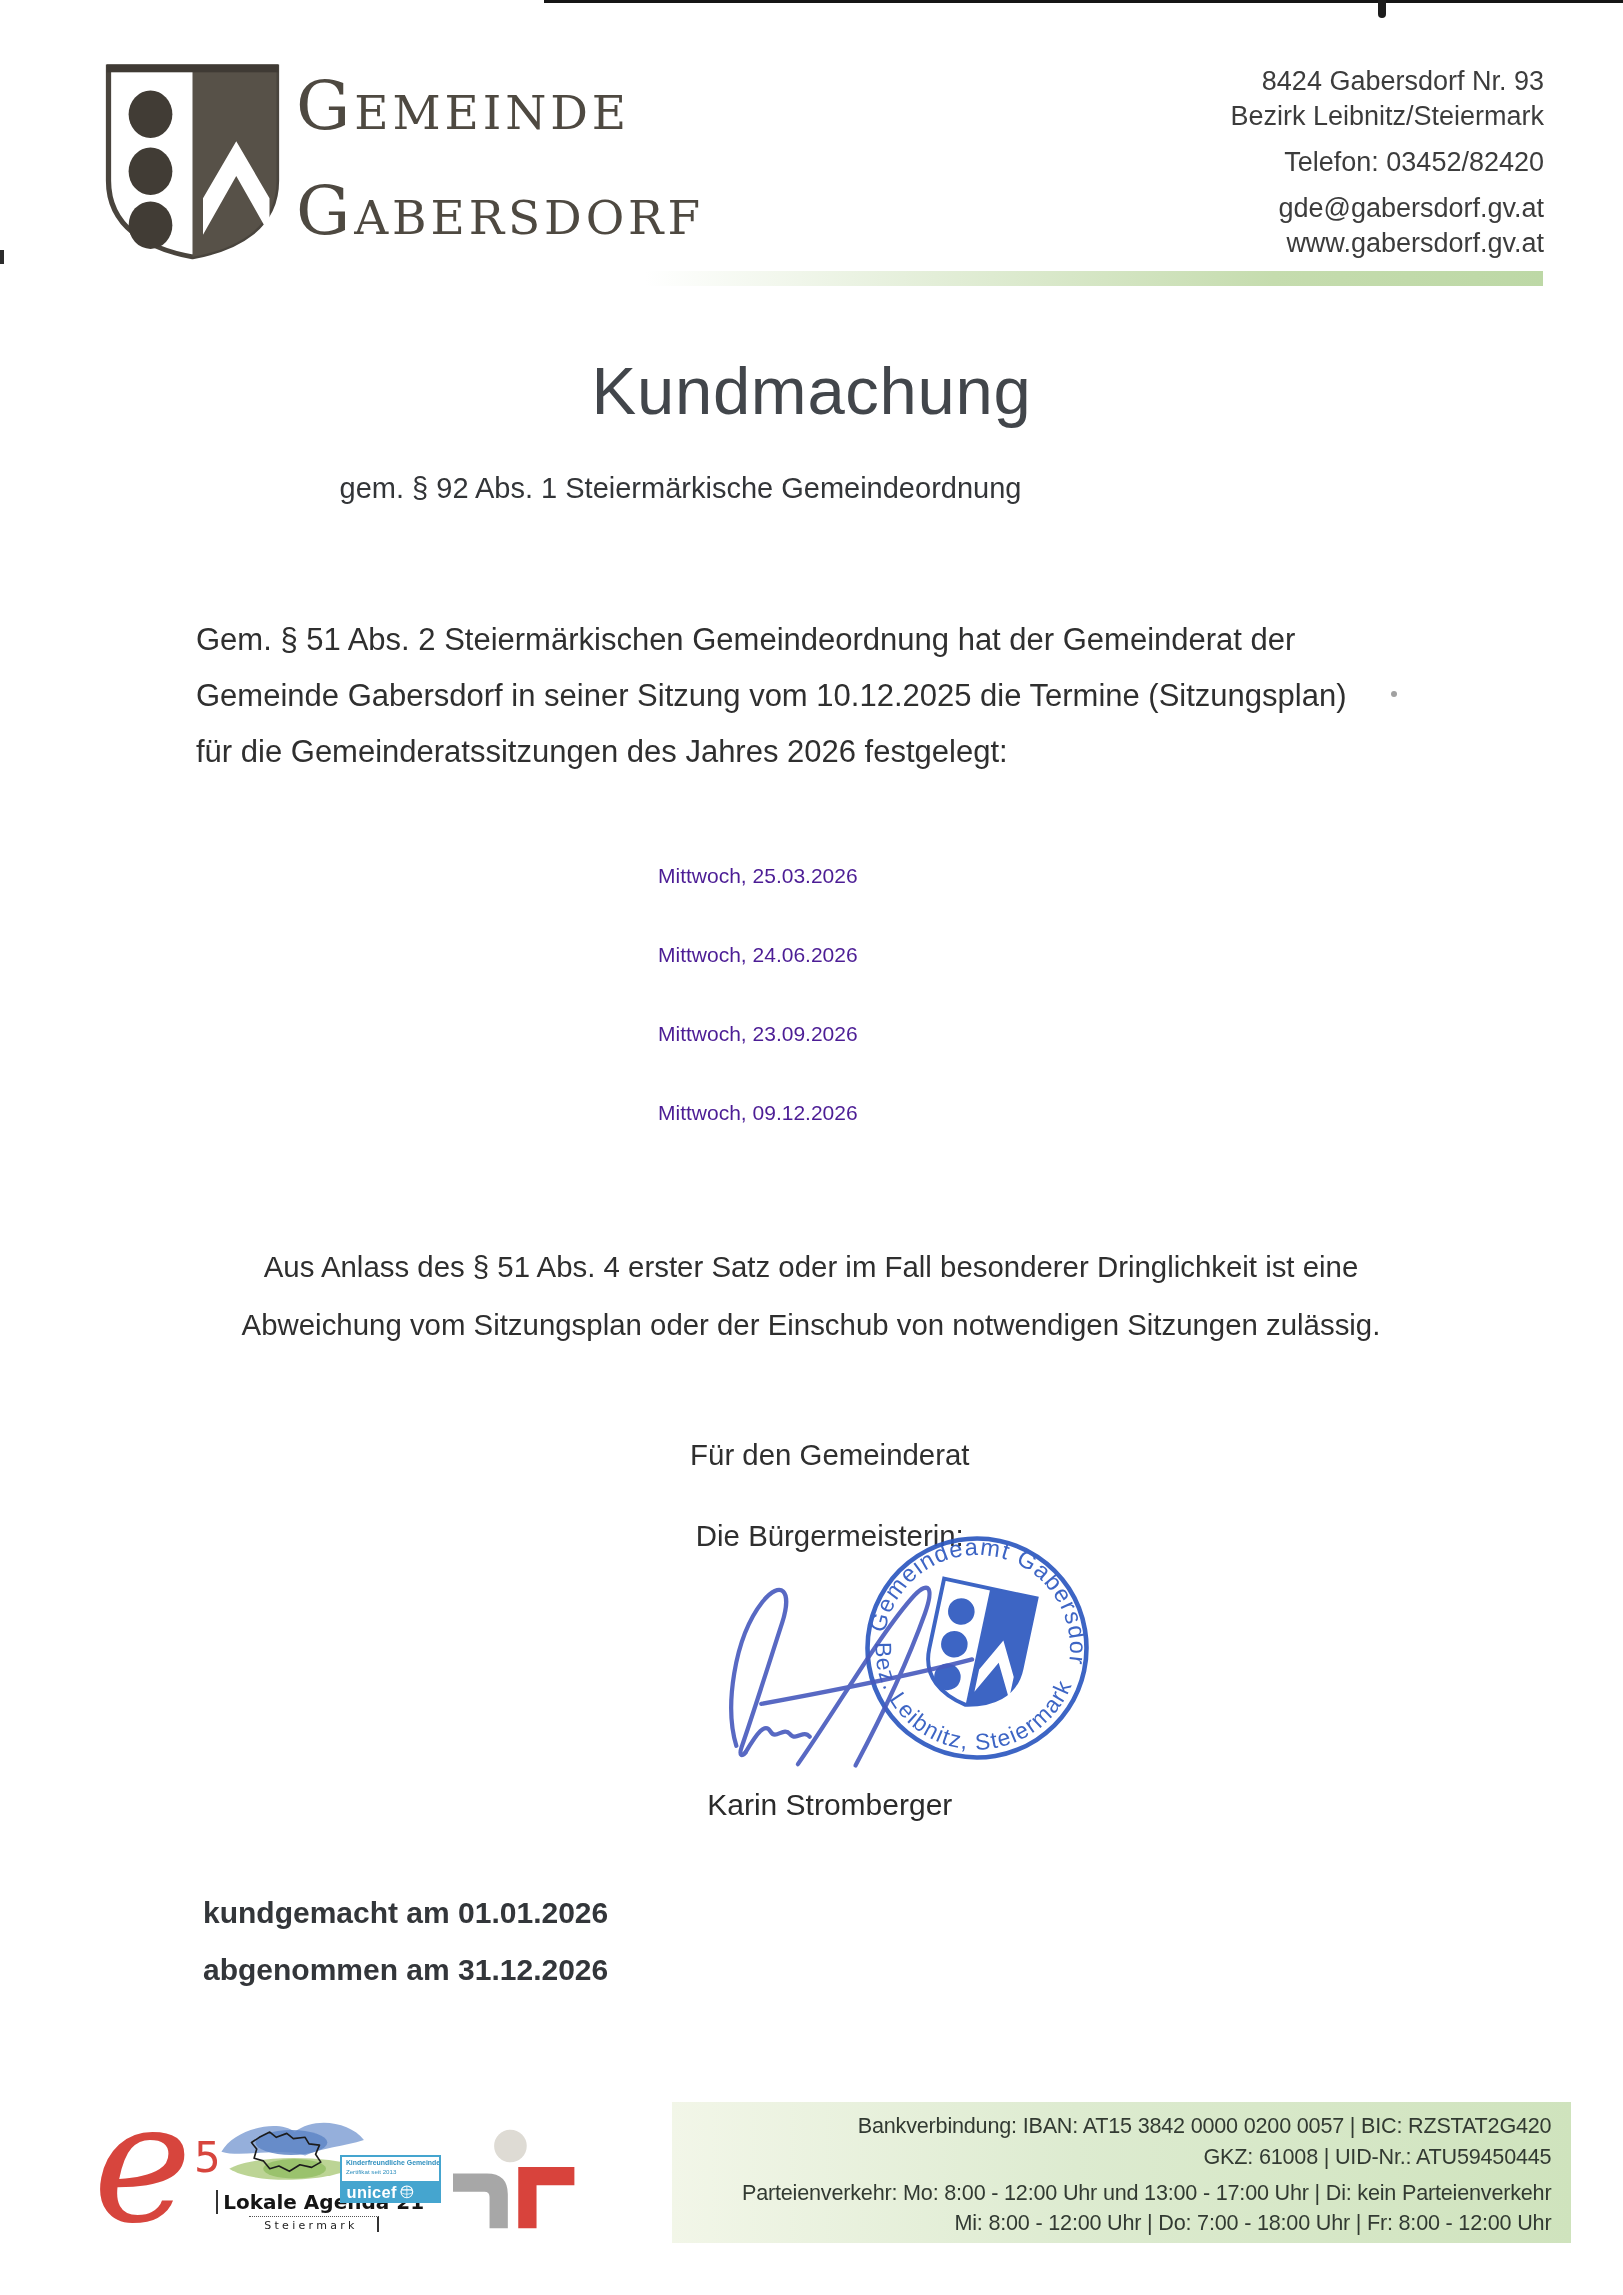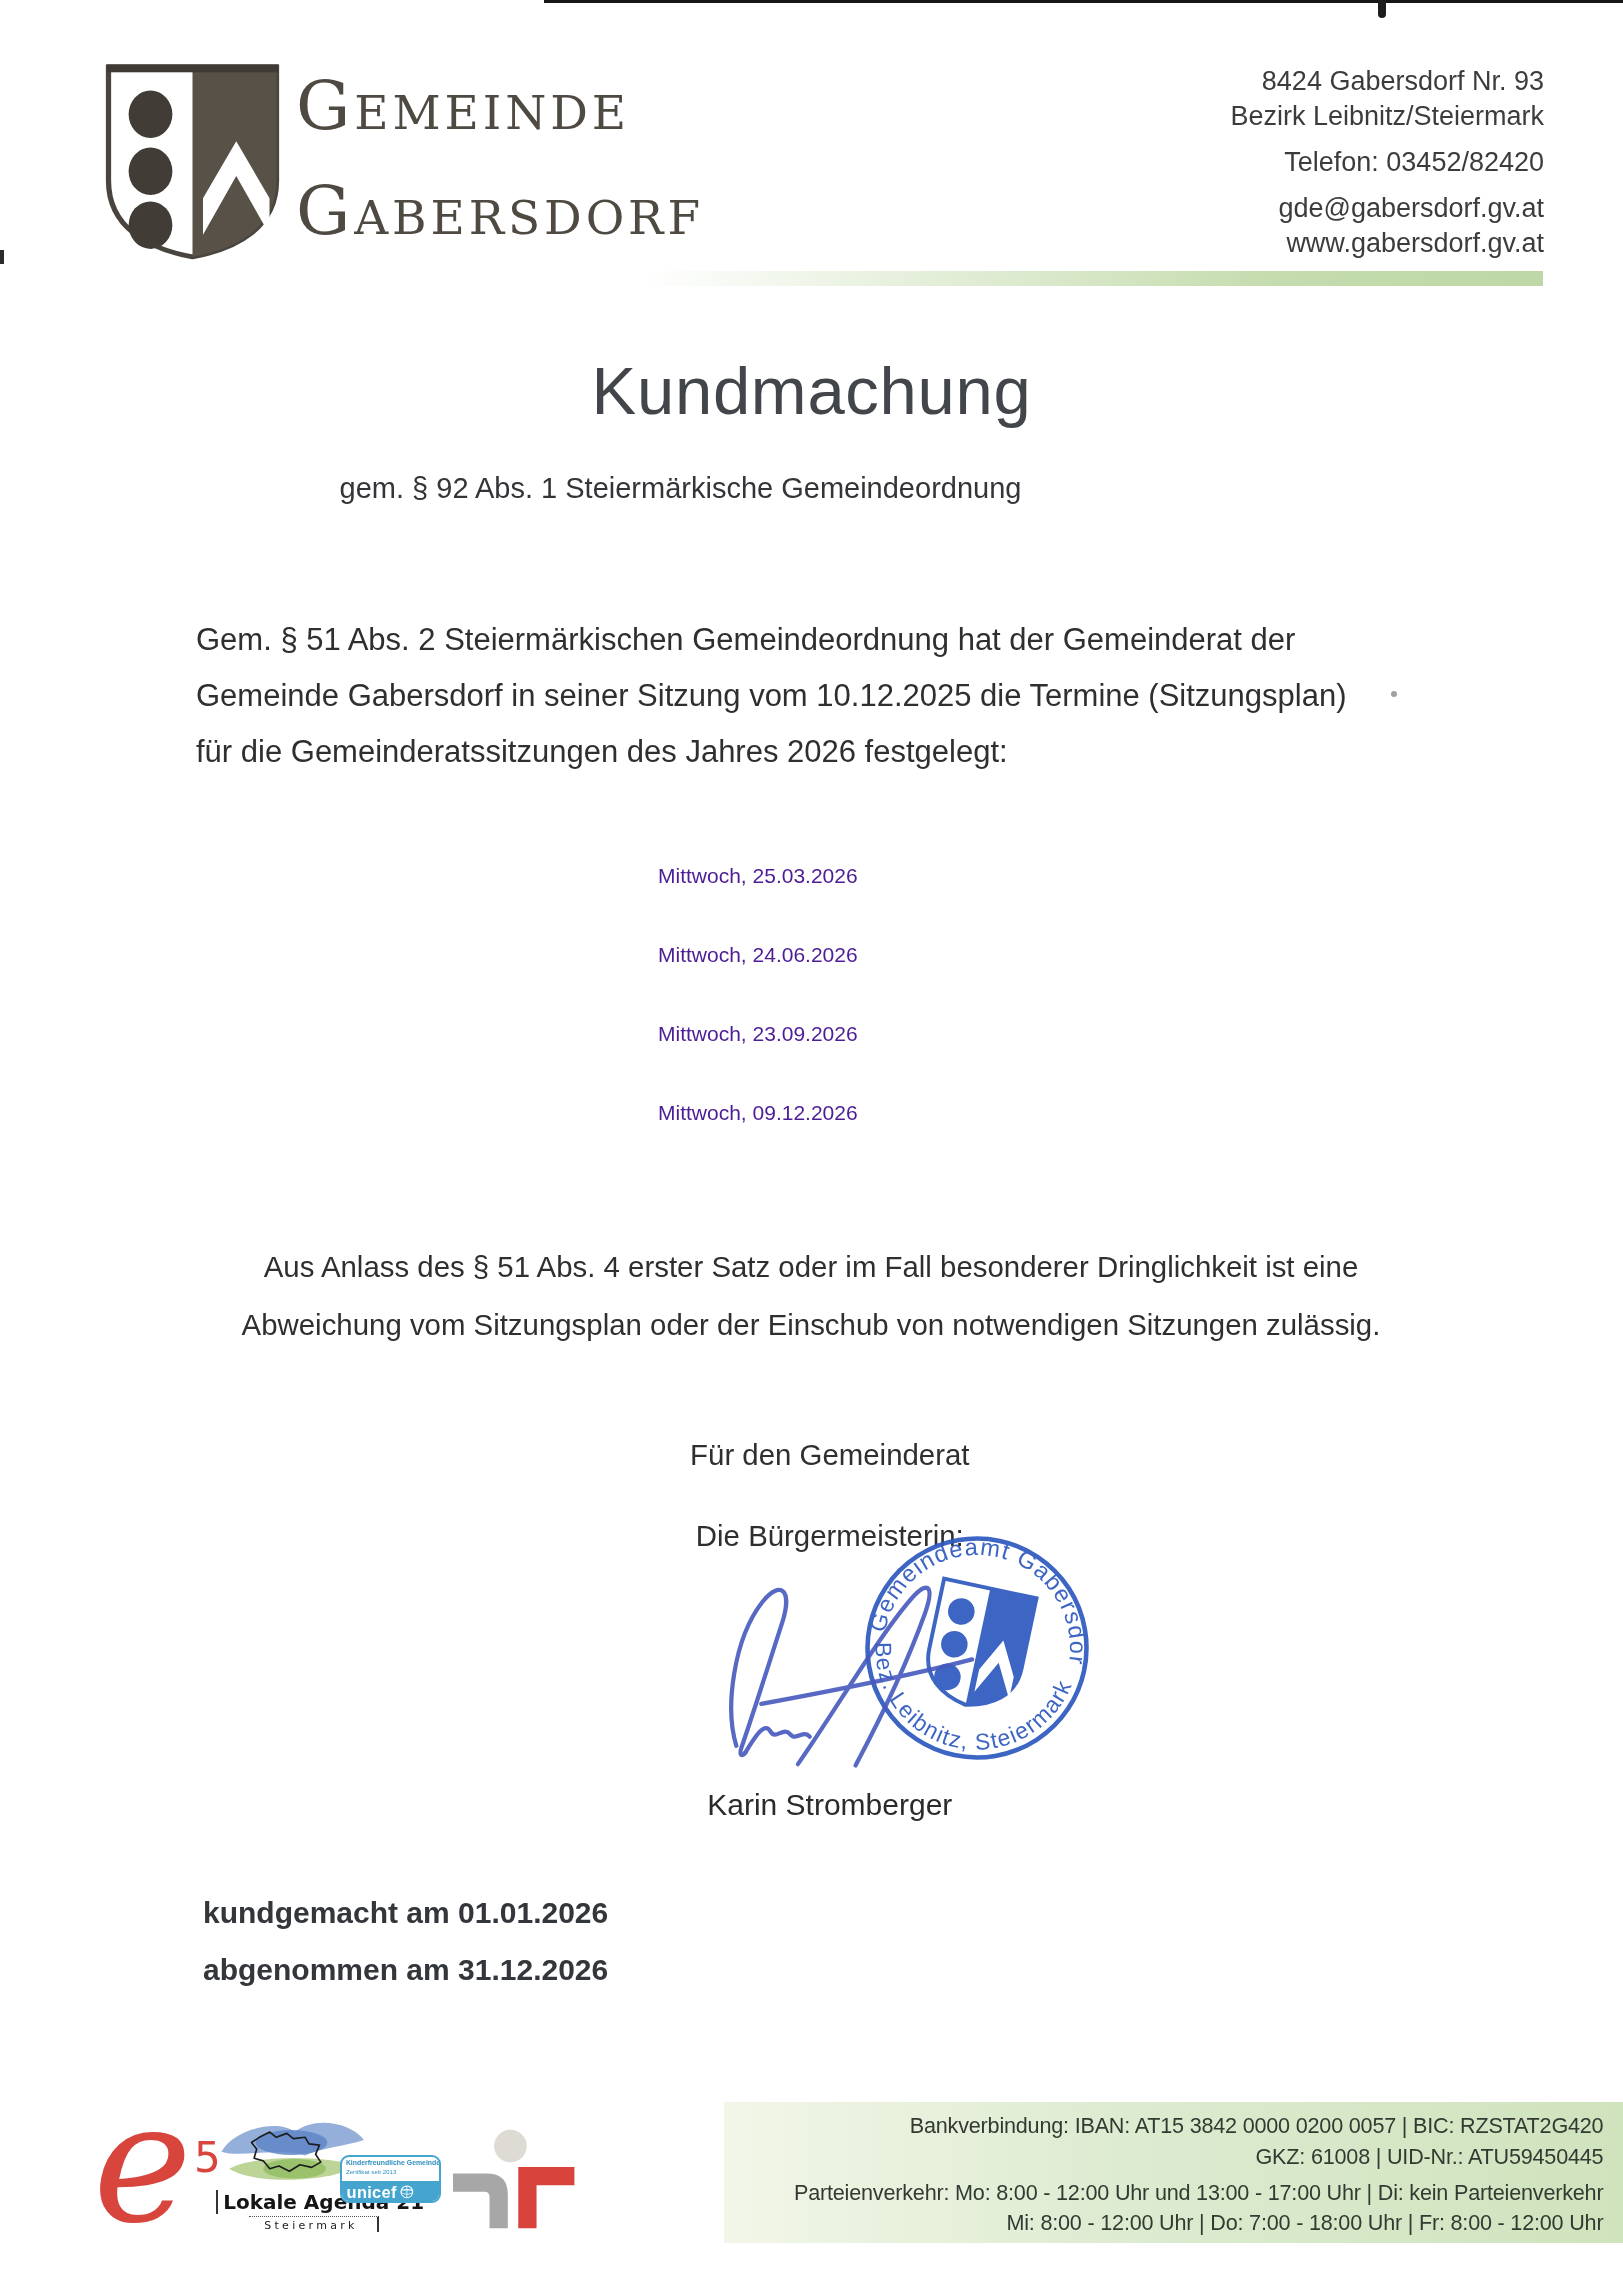--- a/index.html
+++ b/index.html
@@ -47,21 +47,21 @@
                font-size:30px;color:#2b2b2b;}
 
   .stamp{position:absolute;left:859px;top:1530px;width:236px;height:236px;
          transform:rotate(12deg);opacity:.92;}
   .signature{position:absolute;left:701px;top:1552px;width:275px;height:220px;}
 
   .pub-line1{position:absolute;left:203px;top:1896px;font-size:30px;font-weight:bold;color:#33363a;}
   .pub-line2{position:absolute;left:203px;top:1953px;font-size:30px;font-weight:bold;color:#33363a;}
 
   
-  .footer-box{position:absolute;left:724px;top:2102px;width:899px;height:141px;
+  .footer-box{position:absolute;left:672px;top:2102px;width:899px;height:141px;
               background:linear-gradient(90deg,#f2f6e8 0%,#ddebd0 45%,#cfe3bd 100%);}
   .footer-text{position:absolute;top:7.9px;right:19.6px;left:13px;text-align:right;
                font-size:21.6px;color:#323a32;letter-spacing:-0.2px;}
   .footer-text .l12{line-height:31px;}
   .footer-text .grp-gap{height:6.5px;}
   .footer-text .l34{line-height:30px;}
 
   
   .e5-logo{position:absolute;left:93px;top:2121px;width:128px;height:119px;}
   .e5-letter{position:absolute;left:0;top:-41px;font-family:"DejaVu Serif",serif;font-style:italic;
@@ -73,21 +73,21 @@
   .agenda-logo{position:absolute;left:216px;top:2119px;width:164px;}
   .agenda-title{margin-top:1.3px;font-family:"DejaVu Sans",sans-serif;font-weight:bold;
                 font-size:20px;color:#151515;white-space:nowrap;border-left:2px solid #333;
                 padding-left:5.2px;}
   .agenda-subtitle{width:124px;margin:1.3px 0 0 33px;padding-top:2.6px;border-top:1.3px dotted #555;
                    font-family:"DejaVu Sans",sans-serif;font-size:11px;letter-spacing:3.3px;
                    color:#222;text-align:center;border-right:2px solid #333;padding-right:3.9px;}
 
   
   .unicef-badge{position:absolute;left:340px;top:2155px;width:101px;height:48px;
-                border:2px solid #45a5cf;border-radius:9px;overflow:hidden;background:#fff;
+                border:2px solid #45a5cf;border-radius:0;overflow:hidden;background:#fff;
                 box-sizing:border-box;}
   .unicef-top{height:21.6px;padding:2px 3.9px 0 3.9px;color:#2e8fbe;}
   .unicef-top .l1{font-size:6.9px;font-weight:bold;line-height:8.5px;white-space:nowrap;}
   .unicef-top .l2{font-size:6.2px;line-height:7.9px;white-space:nowrap;}
   .unicef-bottom{height:23px;background:#45a5cf;color:#fff;display:flex;align-items:center;
                  padding-left:4.6px;gap:2.6px;}
   .unicef-brand{font-size:16.4px;font-weight:bold;letter-spacing:0.3px;line-height:16.4px;}
 
   
   .people-logo{position:absolute;left:453px;top:2125px;width:124px;height:106px;}

